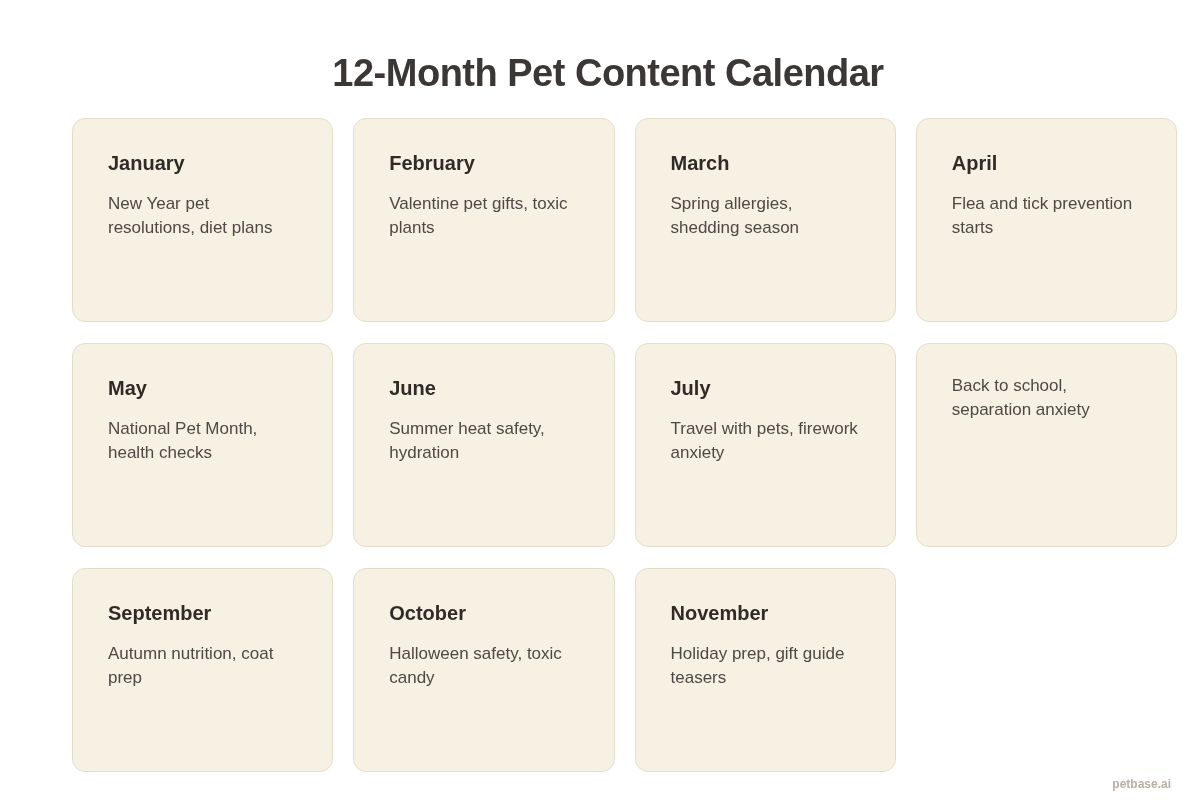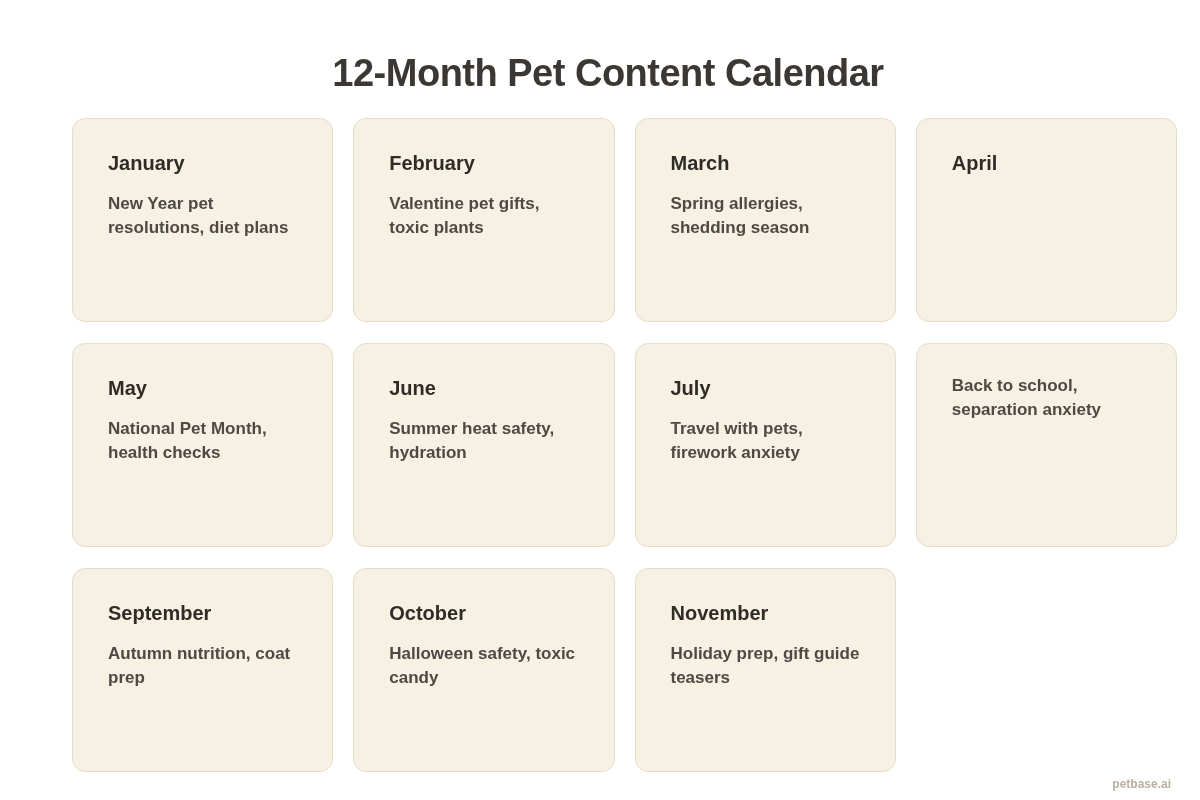--- a/index.html
+++ b/index.html
@@ -53,21 +53,21 @@
   .card-title {
     font-size: 20px;
     line-height: 28px;
     font-weight: 700;
     color: var(--heading-color);
     margin-bottom: 7px;
   }
   .card-body {
     font-size: 17px;
     line-height: 24px;
-    font-weight: 700;
+    font-weight: 400;
     color: var(--body-color);
   }
   .watermark {
     position: absolute;
     right: 33px;
     top: 765px;
     font-size: 12px;
     font-weight: 700;
     color: var(--watermark-color);
   }
@@ -89,20 +89,21 @@
     <p class="card-body">Valentine pet gifts, toxic plants</p>
   </section>
 
   <section class="card">
     <h2 class="card-title">March</h2>
     <p class="card-body">Spring allergies, shedding season</p>
   </section>
 
   <section class="card">
     <h2 class="card-title">April</h2>
+    <p class="card-body">Flea and tick prevention starts</p>
   </section>
 
   <section class="card">
     <h2 class="card-title">May</h2>
     <p class="card-body">National Pet Month, health checks</p>
   </section>
 
   <section class="card">
     <h2 class="card-title">June</h2>
     <p class="card-body">Summer heat safety, hydration</p>

